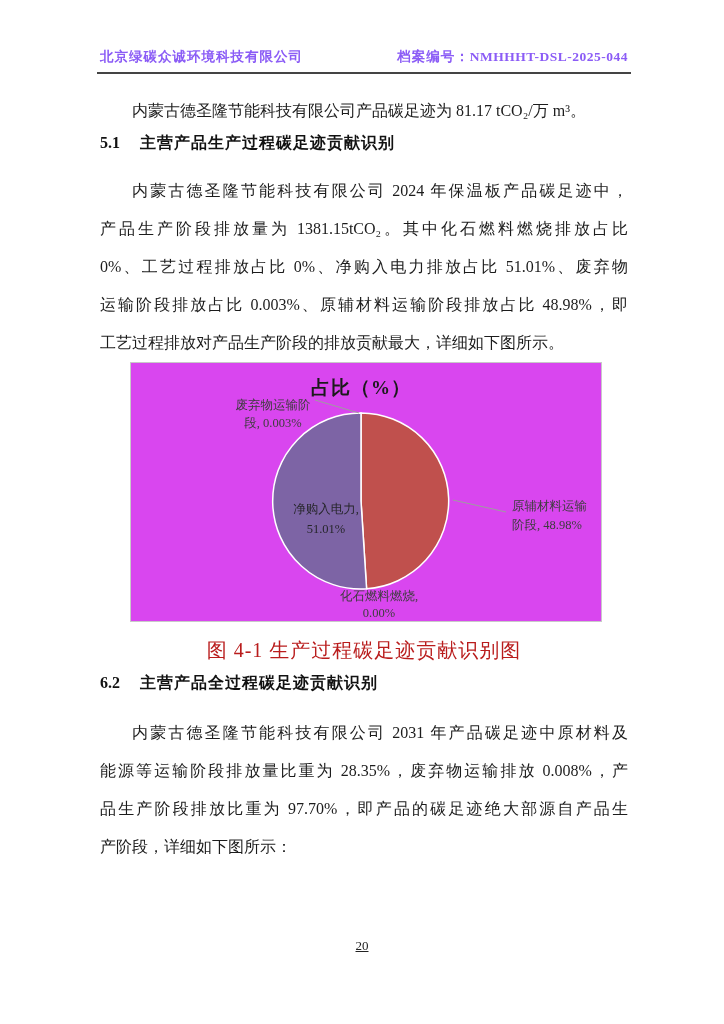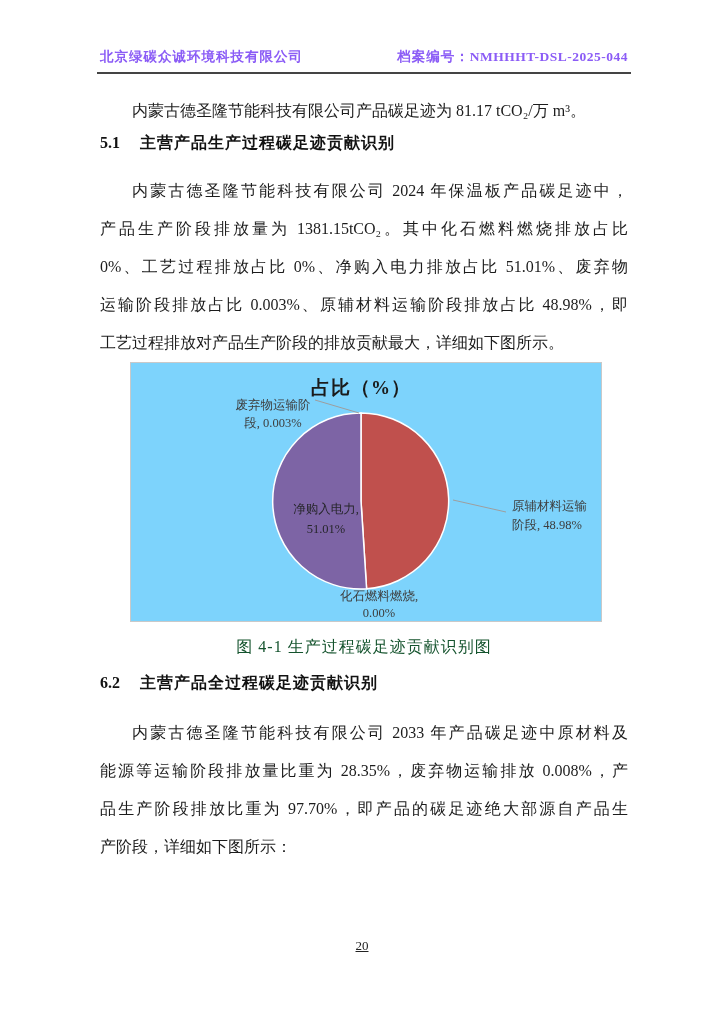--- a/index.html
+++ b/index.html
@@ -11,22 +11,22 @@
   .hdr .doc b{letter-spacing:0.5px;}
   .hdr-rule{position:absolute;left:97px;top:72px;width:534px;height:0;border-top:2px solid #444;}
   
   .bline{position:absolute;left:100px;width:528px;line-height:38px;font-size:16px;
          text-align:justify;text-align-last:justify;text-justify:inter-character;white-space:normal;}
   .bline.last{text-align-last:left;}
   .bline.ind{padding-left:32px;width:496px;}
   .h2{position:absolute;left:100px;width:528px;font-size:16px;font-weight:bold;color:#121212;letter-spacing:1px;}
   .h2 .num{margin-right:20px;letter-spacing:0;}
   
-  .chart-box{position:absolute;left:130px;top:362px;width:470px;height:258px;border:1px solid #c9c9c9;background:#7dd3fc;}
-  .caption{position:absolute;left:100px;top:637px;width:528px;text-align:center;font-size:16px;color:#14532d;letter-spacing:1px;}
+  .chart-box{position:absolute;left:130px;top:362px;width:470px;height:258px;border:1px solid #c9c9c9;background:#d946ef;}
+  .caption{position:absolute;left:100px;top:637px;width:528px;text-align:center;font-size:20px;color:#b91c1c;letter-spacing:1px;}
   .pgnum{position:absolute;left:0;top:938px;width:724px;text-align:center;font-size:13px;color:#222;text-decoration:underline;}
   svg text{font-family:"Liberation Serif","DejaVu Serif",serif;}
 </style>
 </head>
 <body>
 
 <div class="page">
 
   <div class="hdr">
     <span>北京绿碳众诚环境科技有限公司</span>
@@ -68,20 +68,20 @@
       <text x="248" y="254" text-anchor="middle" font-size="12.5" fill="#3d3d3d">0.00%</text>
     </svg>
   </div>
 
   <div class="caption">图 4-1 生产过程碳足迹贡献识别图</div>
 
   <div class="h2" style="top:673px;">
     <span class="num">6.2</span><span>主营产品全过程碳足迹贡献识别</span>
   </div>
 
-  <div class="bline ind" style="top:714px;">内蒙古德圣隆节能科技有限公司 2033 年产品碳足迹中原材料及</div>
+  <div class="bline ind" style="top:714px;">内蒙古德圣隆节能科技有限公司 2031 年产品碳足迹中原材料及</div>
   <div class="bline" style="top:752px;">能源等运输阶段排放量比重为 28.35%，废弃物运输排放 0.008%，产</div>
   <div class="bline" style="top:790px;">品生产阶段排放比重为 97.70%，即产品的碳足迹绝大部源自产品生</div>
   <div class="bline last" style="top:828px;">产阶段，详细如下图所示：</div>
 
   <div class="pgnum">20</div>
 
 </div>
 
 </body></html>

